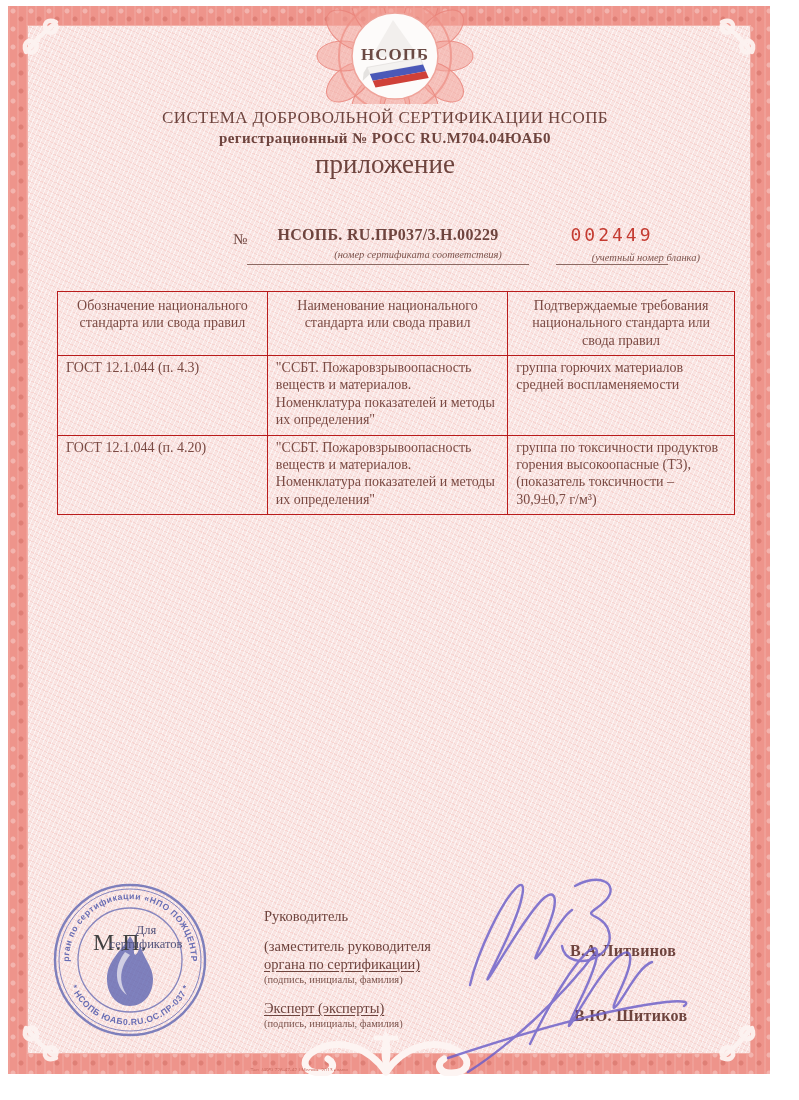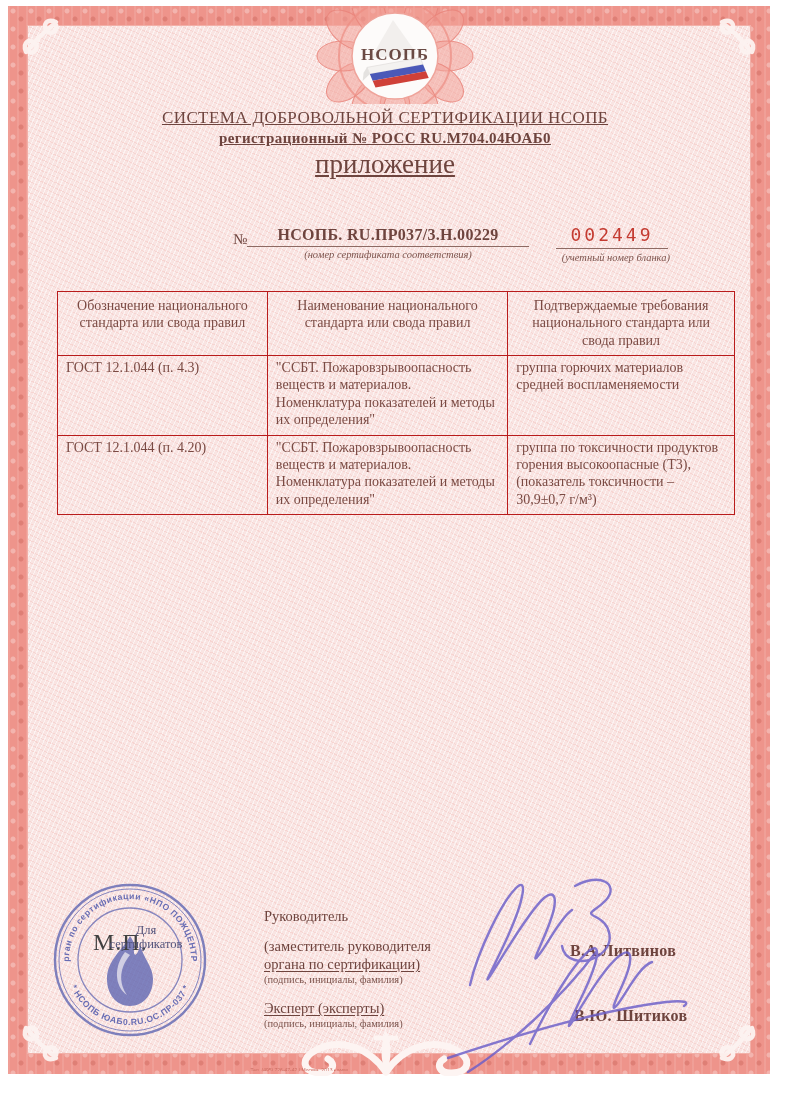--- a/index.html
+++ b/index.html
@@ -26,35 +26,35 @@
   .c-tr{right:10px;top:8px;transform:rotate(90deg);}
   .c-br{right:10px;bottom:8px;transform:rotate(180deg);}
   .c-bl{left:10px;bottom:8px;transform:rotate(270deg);}
   .bottom-orn{position:absolute;left:272px;top:1022px;width:212px;height:48px;}
 
   
   .rosette{position:absolute;left:315px;top:8px;width:160px;height:100px;}
 
   
   .maroon{color:#6e443e;}
-  .center-band{position:absolute;left:0;width:770px;text-align:center;text-decoration:underline;}
+  .center-band{position:absolute;left:0;width:770px;text-align:center;}
   .sys-title{top:108px;font-size:17px;letter-spacing:.4px;}
   .reg-line{top:130px;font-size:15px;font-weight:bold;letter-spacing:.4px;}
   .appendix{top:149px;font-size:27px;}
   .big-title{top:176px;font-size:26px;font-weight:bold;letter-spacing:.5px;}
   .big-title .prefix{font-weight:normal;font-size:20px;}
 
   .no-sign{position:absolute;left:233px;top:231px;font-size:15px;}
   .num-wrap{position:absolute;left:247px;top:226px;width:282px;text-align:center;
-            border-bottom:1px solid #8d6a63;padding-bottom:2px;}
+            border-bottom:1px solid #8d6a63;padding-bottom:20px;}
   .num-wrap .num{font-size:16px;font-weight:bold;letter-spacing:.3px;}
-  .caption{font-size:10.5px;font-style:italic;color:#7c544d;}
+  .caption{font-size:10.5px;font-style:italic;color:#7c544d;padding-left:30px;}
   .num-caption{position:absolute;left:247px;top:249px;width:282px;text-align:center;}
   .blank-wrap{position:absolute;left:556px;top:224px;width:112px;text-align:center;
-              border-bottom:1px solid #8d6a63;padding-bottom:3px;}
+              border-bottom:1px solid #8d6a63;padding-bottom:19px;}
   .blank-wrap .blank{font-family:"DejaVu Sans Mono",monospace;font-size:18px;
                      letter-spacing:3px;color:#c43b31;}
   .blank-caption{position:absolute;left:540px;top:252px;width:130px;text-align:right;}
 
   
   table.std{position:absolute;left:57px;top:291px;width:678px;border-collapse:collapse;
             font-size:14px;line-height:1.24;color:#7a4a43;}
   table.std td,table.std th{border:1px solid #b91c1c;vertical-align:top;
             padding:3px 8px 6px 8px;font-weight:normal;}
   table.std th{text-align:center;padding-top:5px;}

